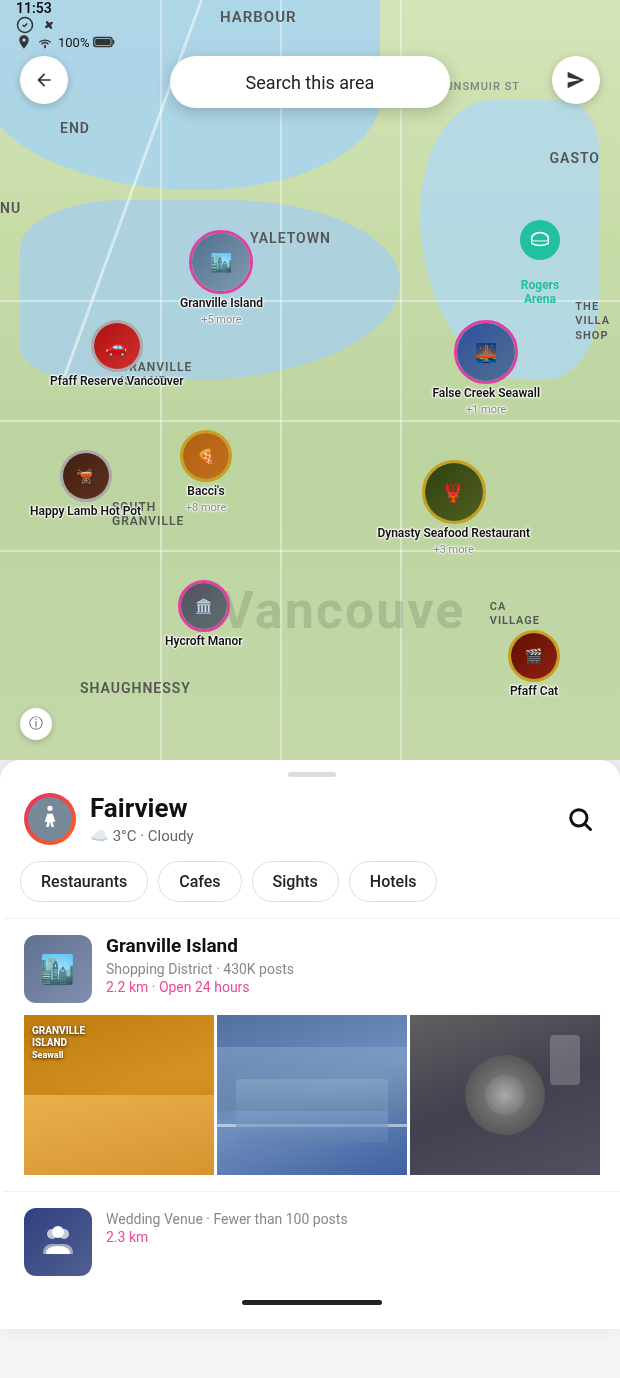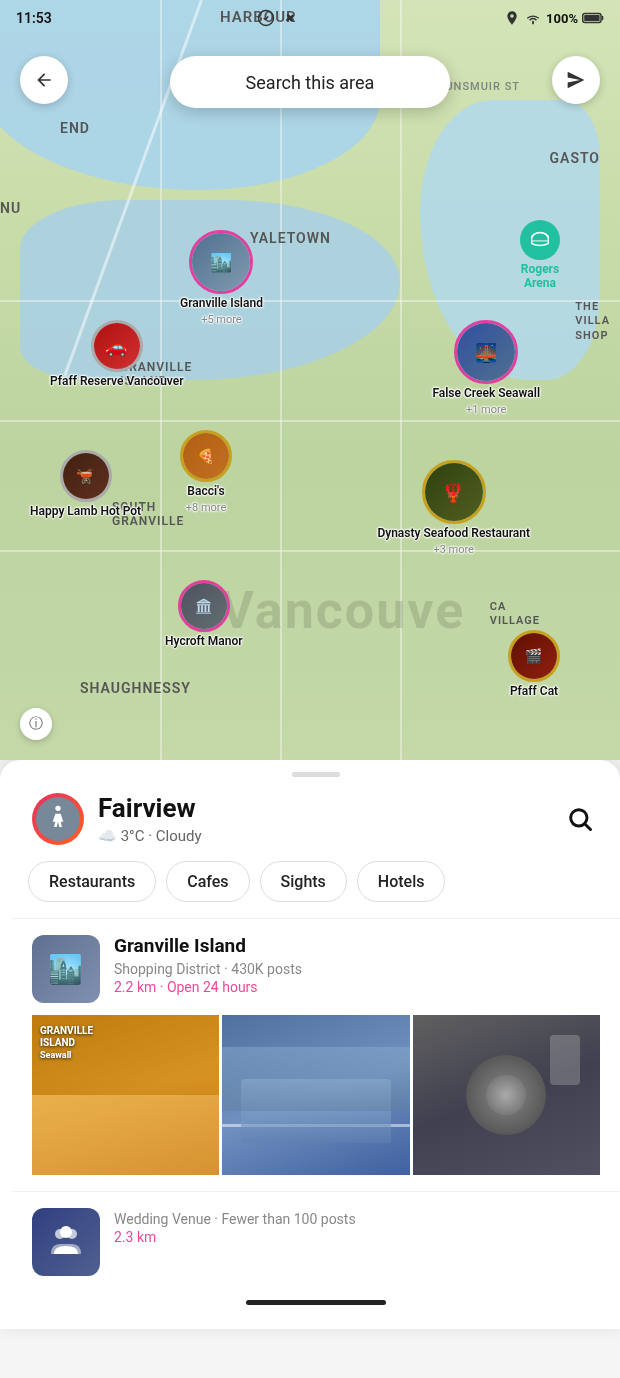--- a/index.html
+++ b/index.html
@@ -10,38 +10,39 @@
       background: #f5f5f5;
       overflow-x: hidden;
     }
 
     
     .status-bar {
       position: absolute;
       top: 0; left: 0; right: 0;
       height: 36px;
       display: flex;
-      align-items: center;
+      align-items: flex-start;
       justify-content: space-between;
       padding: 0 16px;
       z-index: 10;
+      flex-direction: column;
     }
     .status-left {
       font-size: 14px;
       font-weight: 600;
       color: #111;
     }
     .status-center {
       display: flex;
       gap: 6px;
       align-items: center;
     }
     .status-right {
       font-size: 13px;
-      font-weight: 700;
+      font-weight: 400;
       color: #111;
       display: flex;
       align-items: center;
       gap: 4px;
     }
 
     
     .map-container {
       position: relative;
       width: 620px;
@@ -194,28 +195,28 @@
       border-radius: 50%;
       display: flex;
       align-items: center;
       justify-content: center;
     }
     .rogers-label {
       font-size: 12px;
       font-weight: 700;
       color: #20c0a0;
       text-align: center;
-      margin-top: 2px;
+      margin-top: 18px;
     }
 
     
     .bottom-sheet {
       background: white;
       border-radius: 20px 20px 0 0;
-      padding: 0 0 20px 12px;
+      padding: 0 0 20px 4px;
       box-shadow: 0 -4px 20px rgba(0,0,0,0.12);
     }
 
     .sheet-handle {
       display: flex;
       justify-content: center;
       padding: 12px 0 8px;
     }
     .handle-bar {
       width: 48px;

